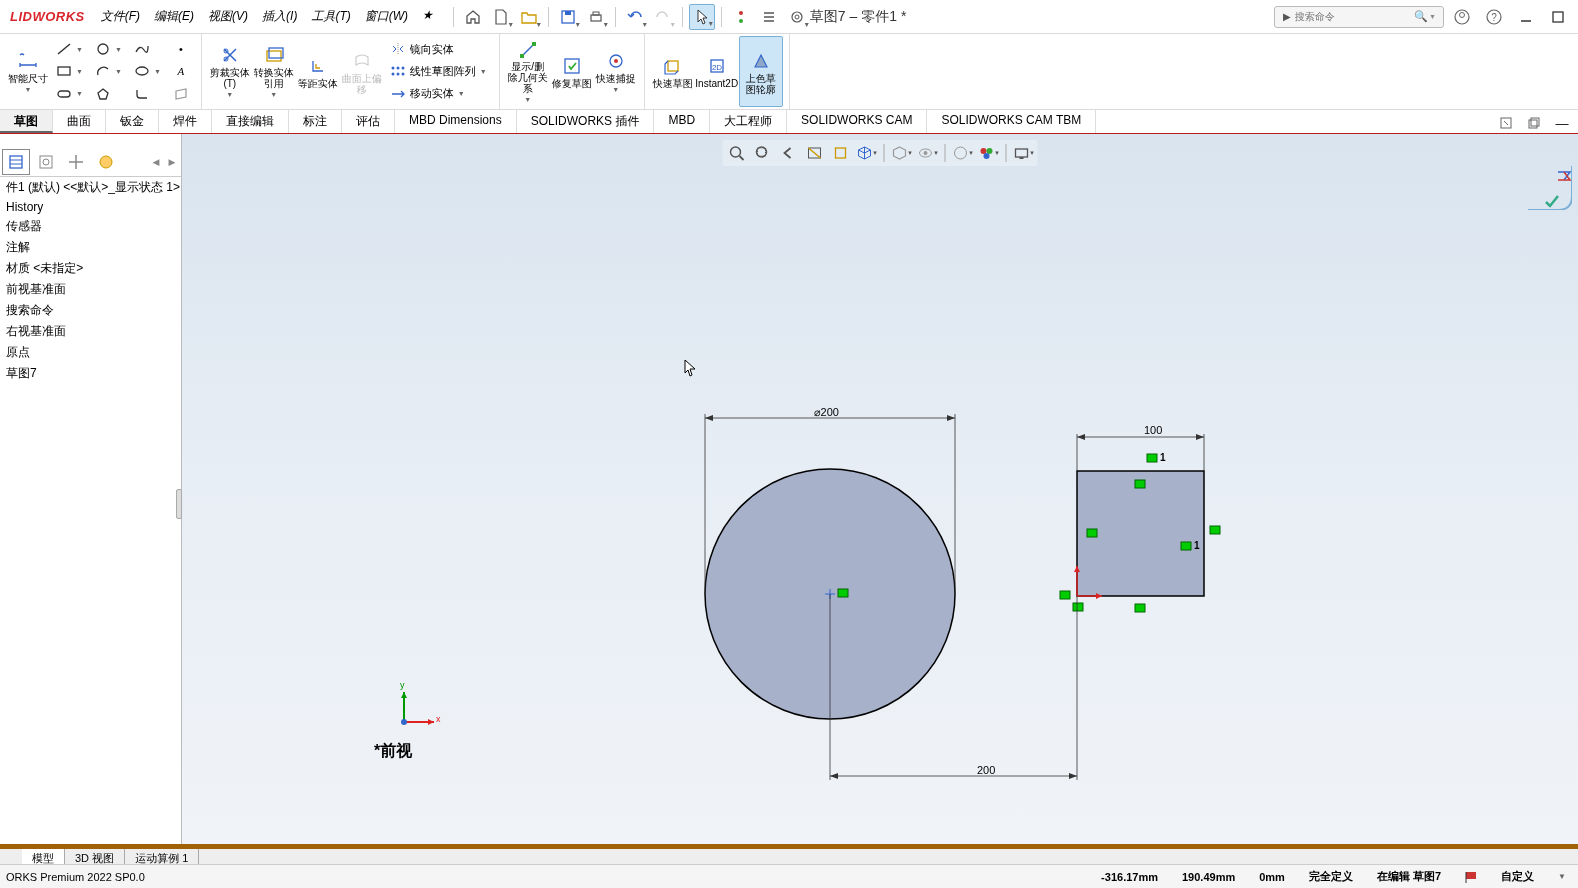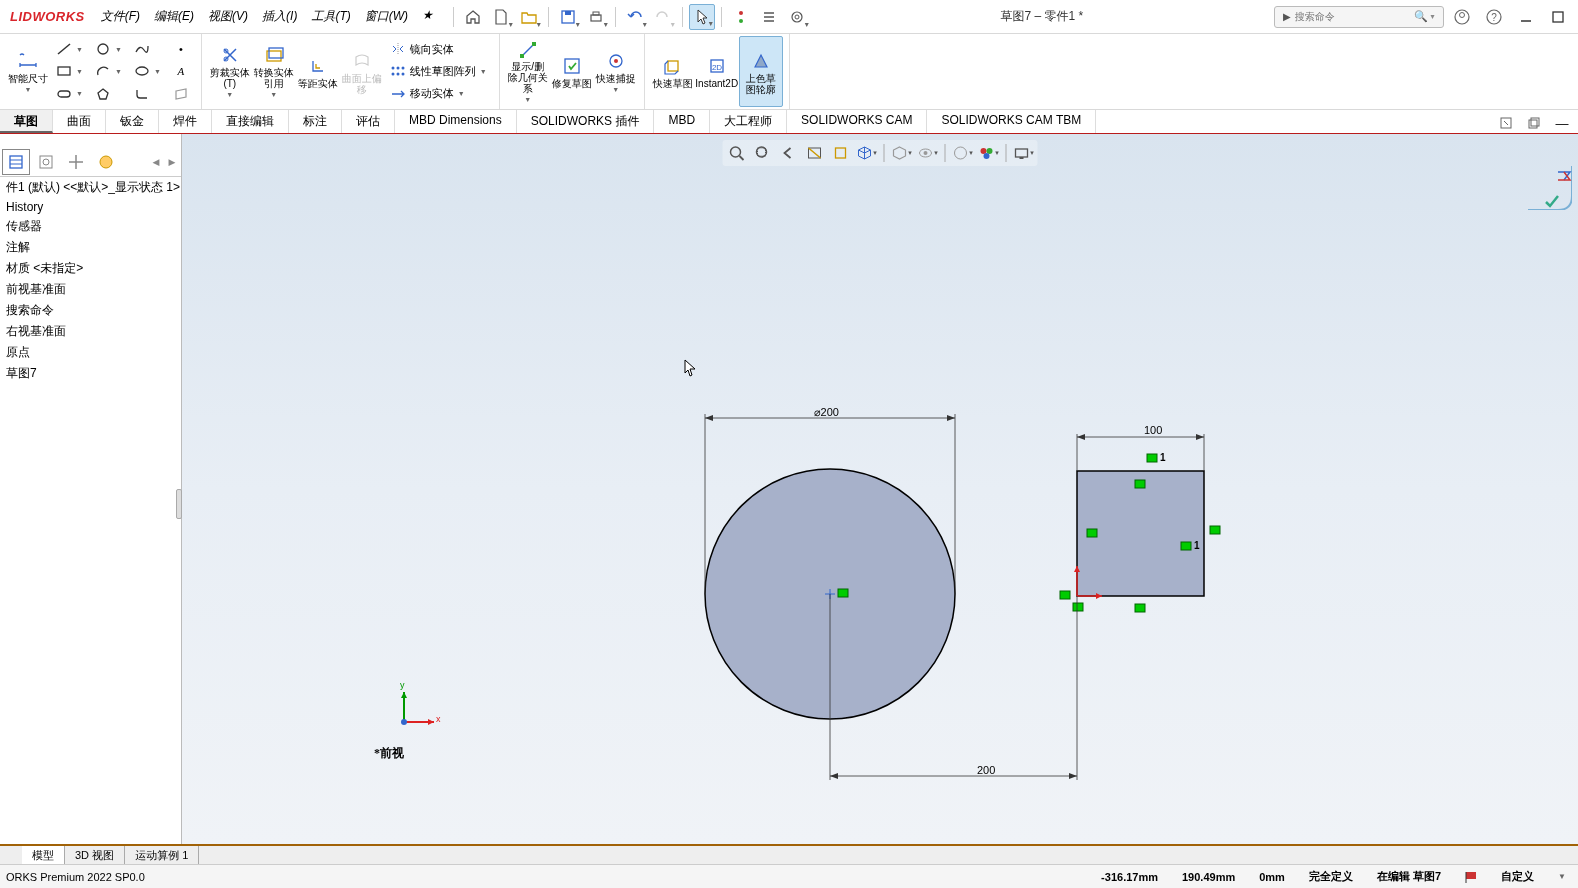--- a/index.html
+++ b/index.html
@@ -8,21 +8,21 @@
 
 .titlebar { height: 34px; background: #fff; display: flex; align-items: center; border-bottom: 1px solid #d9d9d9; font-size: 12px; }
 .logo { color: #d9252b; font-weight: bold; font-style: italic; font-size: 13px; padding: 0 10px; letter-spacing: 0.5px; }
 .menubar { display: flex; gap: 2px; }
 .menubar span { padding: 4px 6px; cursor: pointer; font-style: italic; }
 .qat { display: flex; align-items: center; gap: 2px; margin-left: 10px; }
 .qat .btn { width: 26px; height: 26px; display: flex; align-items: center; justify-content: center; cursor: pointer; border-radius: 2px; position: relative; }
 .qat .btn.selected { background: #cde6f7; border: 1px solid #7ab0d6; }
 .qat .sep { width: 1px; height: 20px; background: #ccc; margin: 0 4px; }
 .qat .drop::after { content: "▾"; font-size: 8px; color: #666; position: absolute; right: 1px; bottom: 1px; }
-.title-center { flex: 1; text-align: center; font-size: 12px; color: #333; }
+.title-center { flex: 1; text-align: left; font-size: 14px; color: #333; }
 .title-right { display: flex; align-items: center; gap: 4px; margin-right: 6px; }
 .searchcmd { display: flex; align-items: center; border: 1px solid #bbb; border-radius: 3px; background: #f5f5f5; padding: 0 4px; width: 170px; height: 22px; }
 .searchcmd input { border: none; background: transparent; width: 120px; font-size: 10px; outline: none; }
 .wctl { width: 28px; height: 24px; display: flex; align-items: center; justify-content: center; cursor: pointer; }
 
 
 .ribbon { height: 76px; background: #fff; border-bottom: 1px solid #d9d9d9; display: flex; align-items: stretch; }
 .rgroup { display: flex; border-right: 1px solid #ddd; padding: 2px 6px; }
 .rbtn-lg { width: 44px; display: flex; flex-direction: column; align-items: center; justify-content: center; font-size: 10px; text-align: center; line-height: 11px; cursor: pointer; padding: 2px; border-radius: 2px; }
 .rbtn-lg.active { background: #cde6f7; border: 1px solid #7ab0d6; }
@@ -52,28 +52,28 @@
 .tree-item { padding: 2px 4px 2px 6px; cursor: pointer; white-space: nowrap; }
 
 
 .gfx { flex: 1; position: relative; background: linear-gradient(to bottom, #d9e4ef 0%, #e8eef5 50%, #f0f3f7 100%); overflow: hidden; text-align: right; }
 .view-toolbar { position: absolute; top: 6px; left: 50%; transform: translateX(-50%); display: flex; gap: 2px; background: rgba(255,255,255,0.3); padding: 2px; border-radius: 3px; }
 .vbtn { width: 24px; height: 22px; display: flex; align-items: center; justify-content: center; cursor: pointer; border-radius: 2px; font-size: 13px; }
 .vsep { width: 1px; height: 18px; background: #aaa; margin: 2px 3px; }
 .vdrop::after { content: "▾"; font-size: 7px; color: #555; margin-left: 1px; }
 
 .triad { position: absolute; left: 210px; bottom: 110px; }
-.plane-label { position: absolute; left: 192px; bottom: 82px; font-size: 12px; font-weight: bold; font-family: Liberation Serif, serif; }
+.plane-label { position: absolute; left: 192px; bottom: 82px; font-size: 16px; font-weight: bold; }
 .dim-text { font-size: 11px; color: #000; }
 
 
 .confirm-corner { position: absolute; right: 6px; top: 32px; }
 
 
-.btabs { height: 20px; background: #eee; border-top: 2px solid #a16207; display: flex; font-size: 11px; }
+.btabs { height: 20px; background: #eee; border-top: 5px solid #a16207; display: flex; font-size: 11px; }
 .btab { padding: 2px 10px; border-right: 1px solid #aaa; cursor: pointer; }
 .btab.active { background: #fff; }
 
 
 .status { height: 24px; background: #f5f5f5; border-top: 1px solid #ccc; display: flex; align-items: center; font-size: 11px; padding: 0 6px; }
 .status .left { flex: 1; }
 .status .right { display: flex; gap: 12px; align-items: center; font-weight: bold; }
 .status .cell { padding: 0 6px; }
 
 svg { display: block; }

